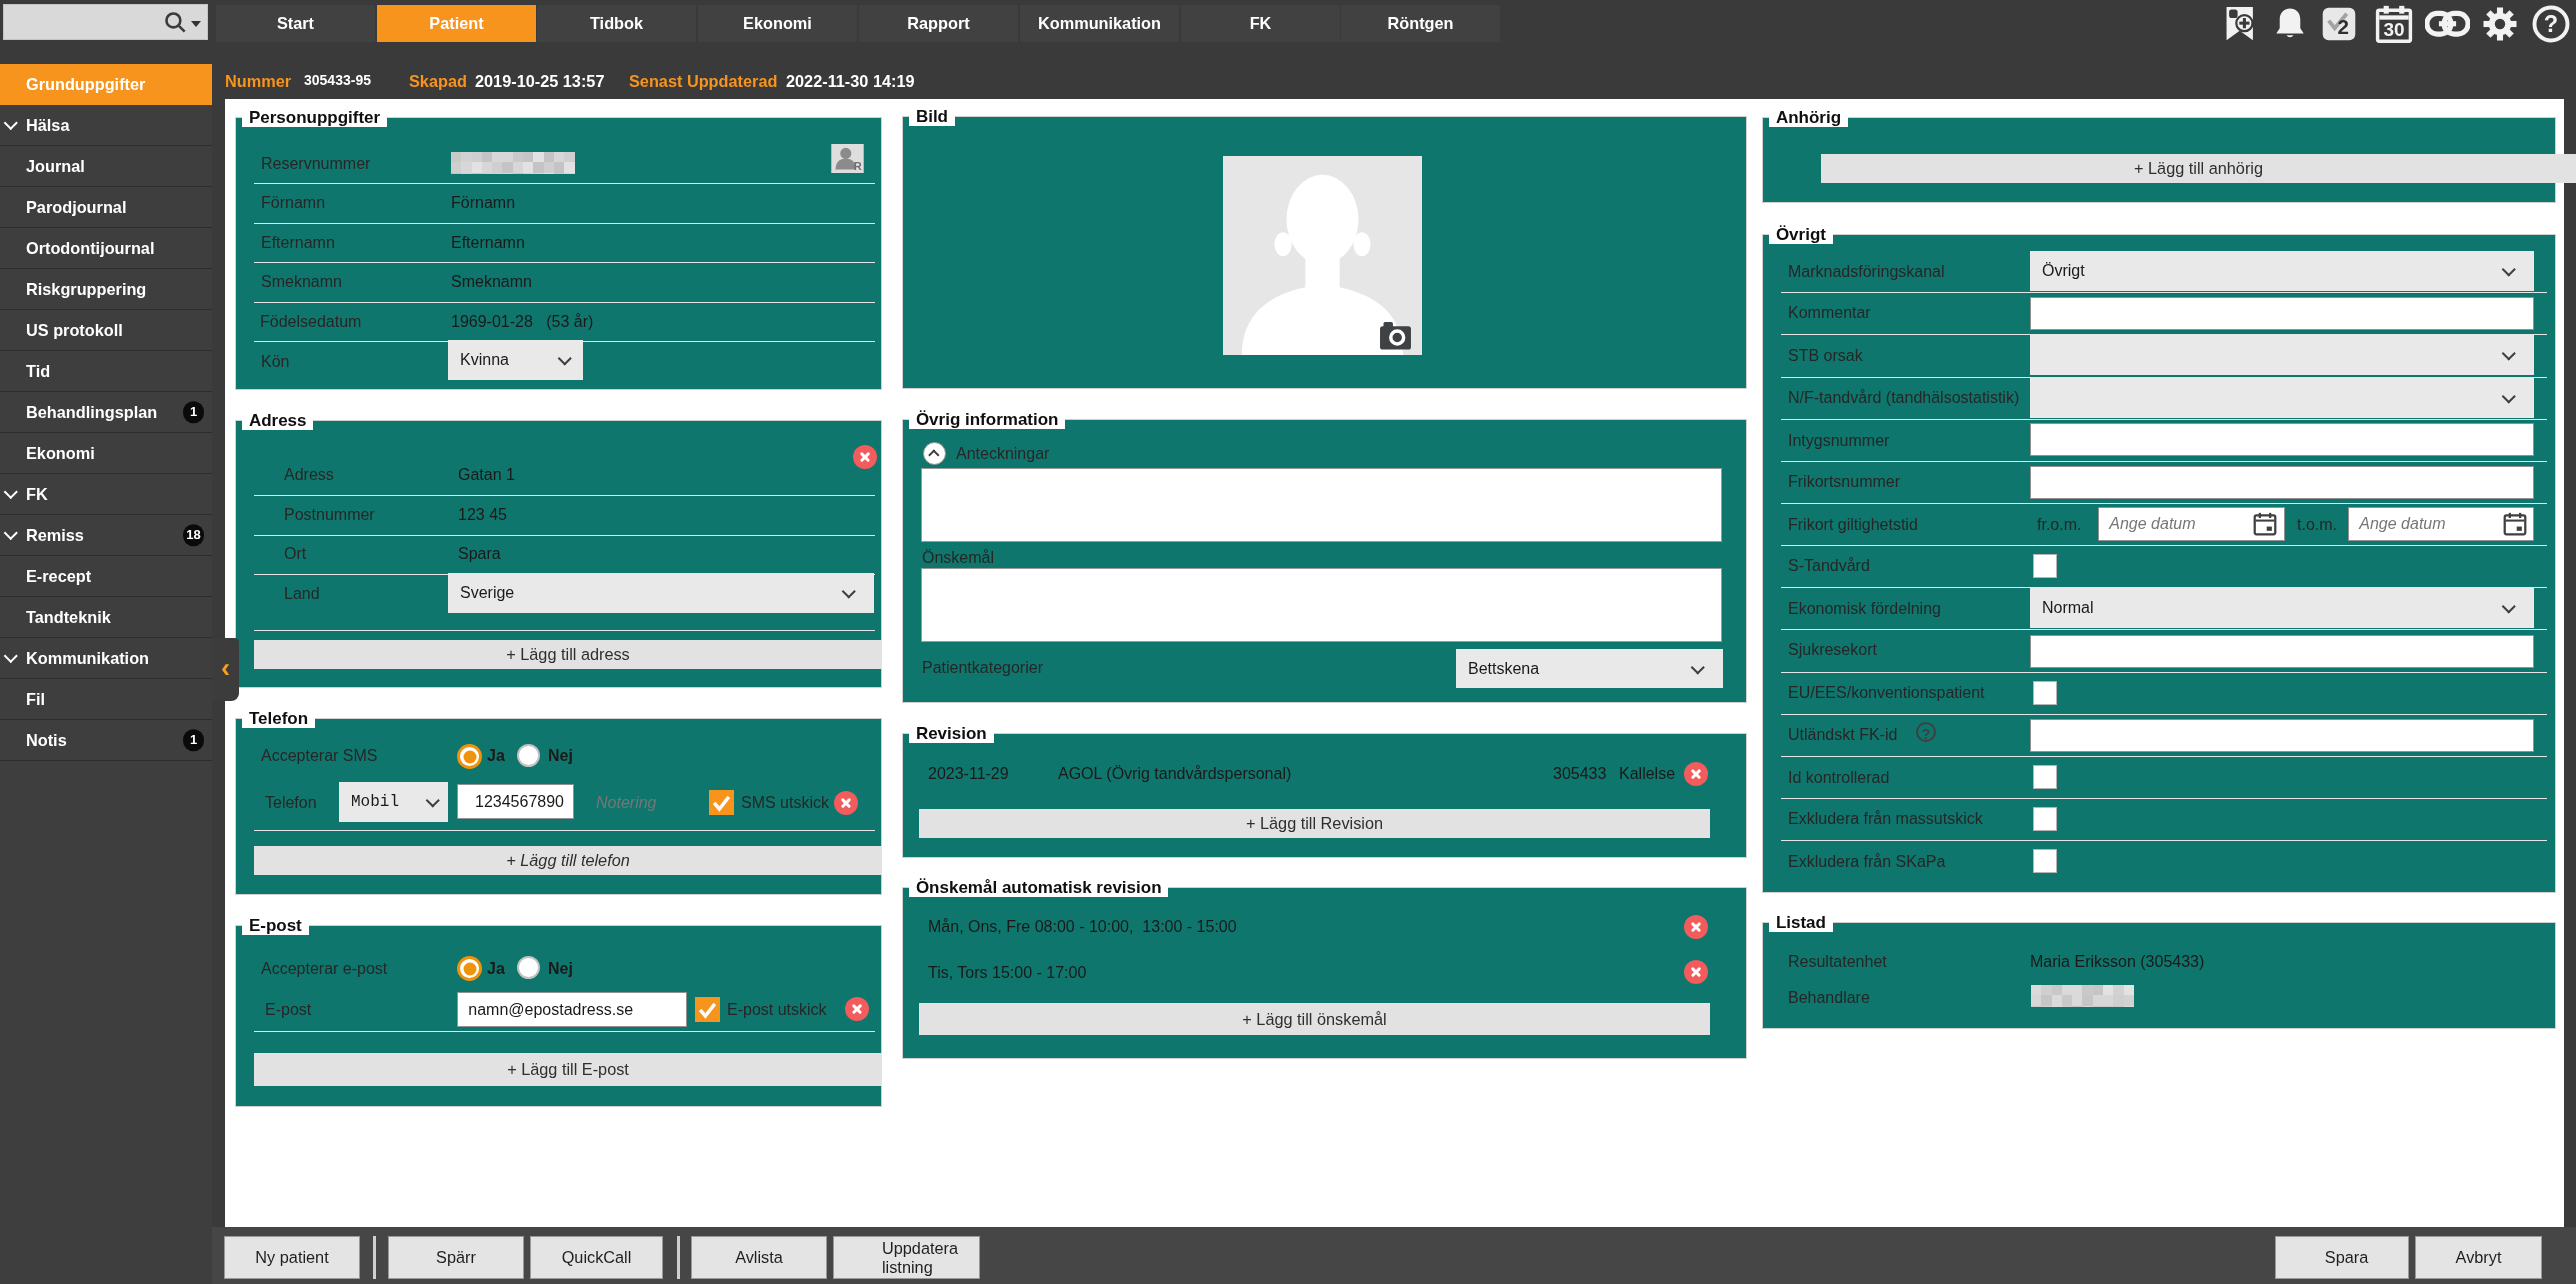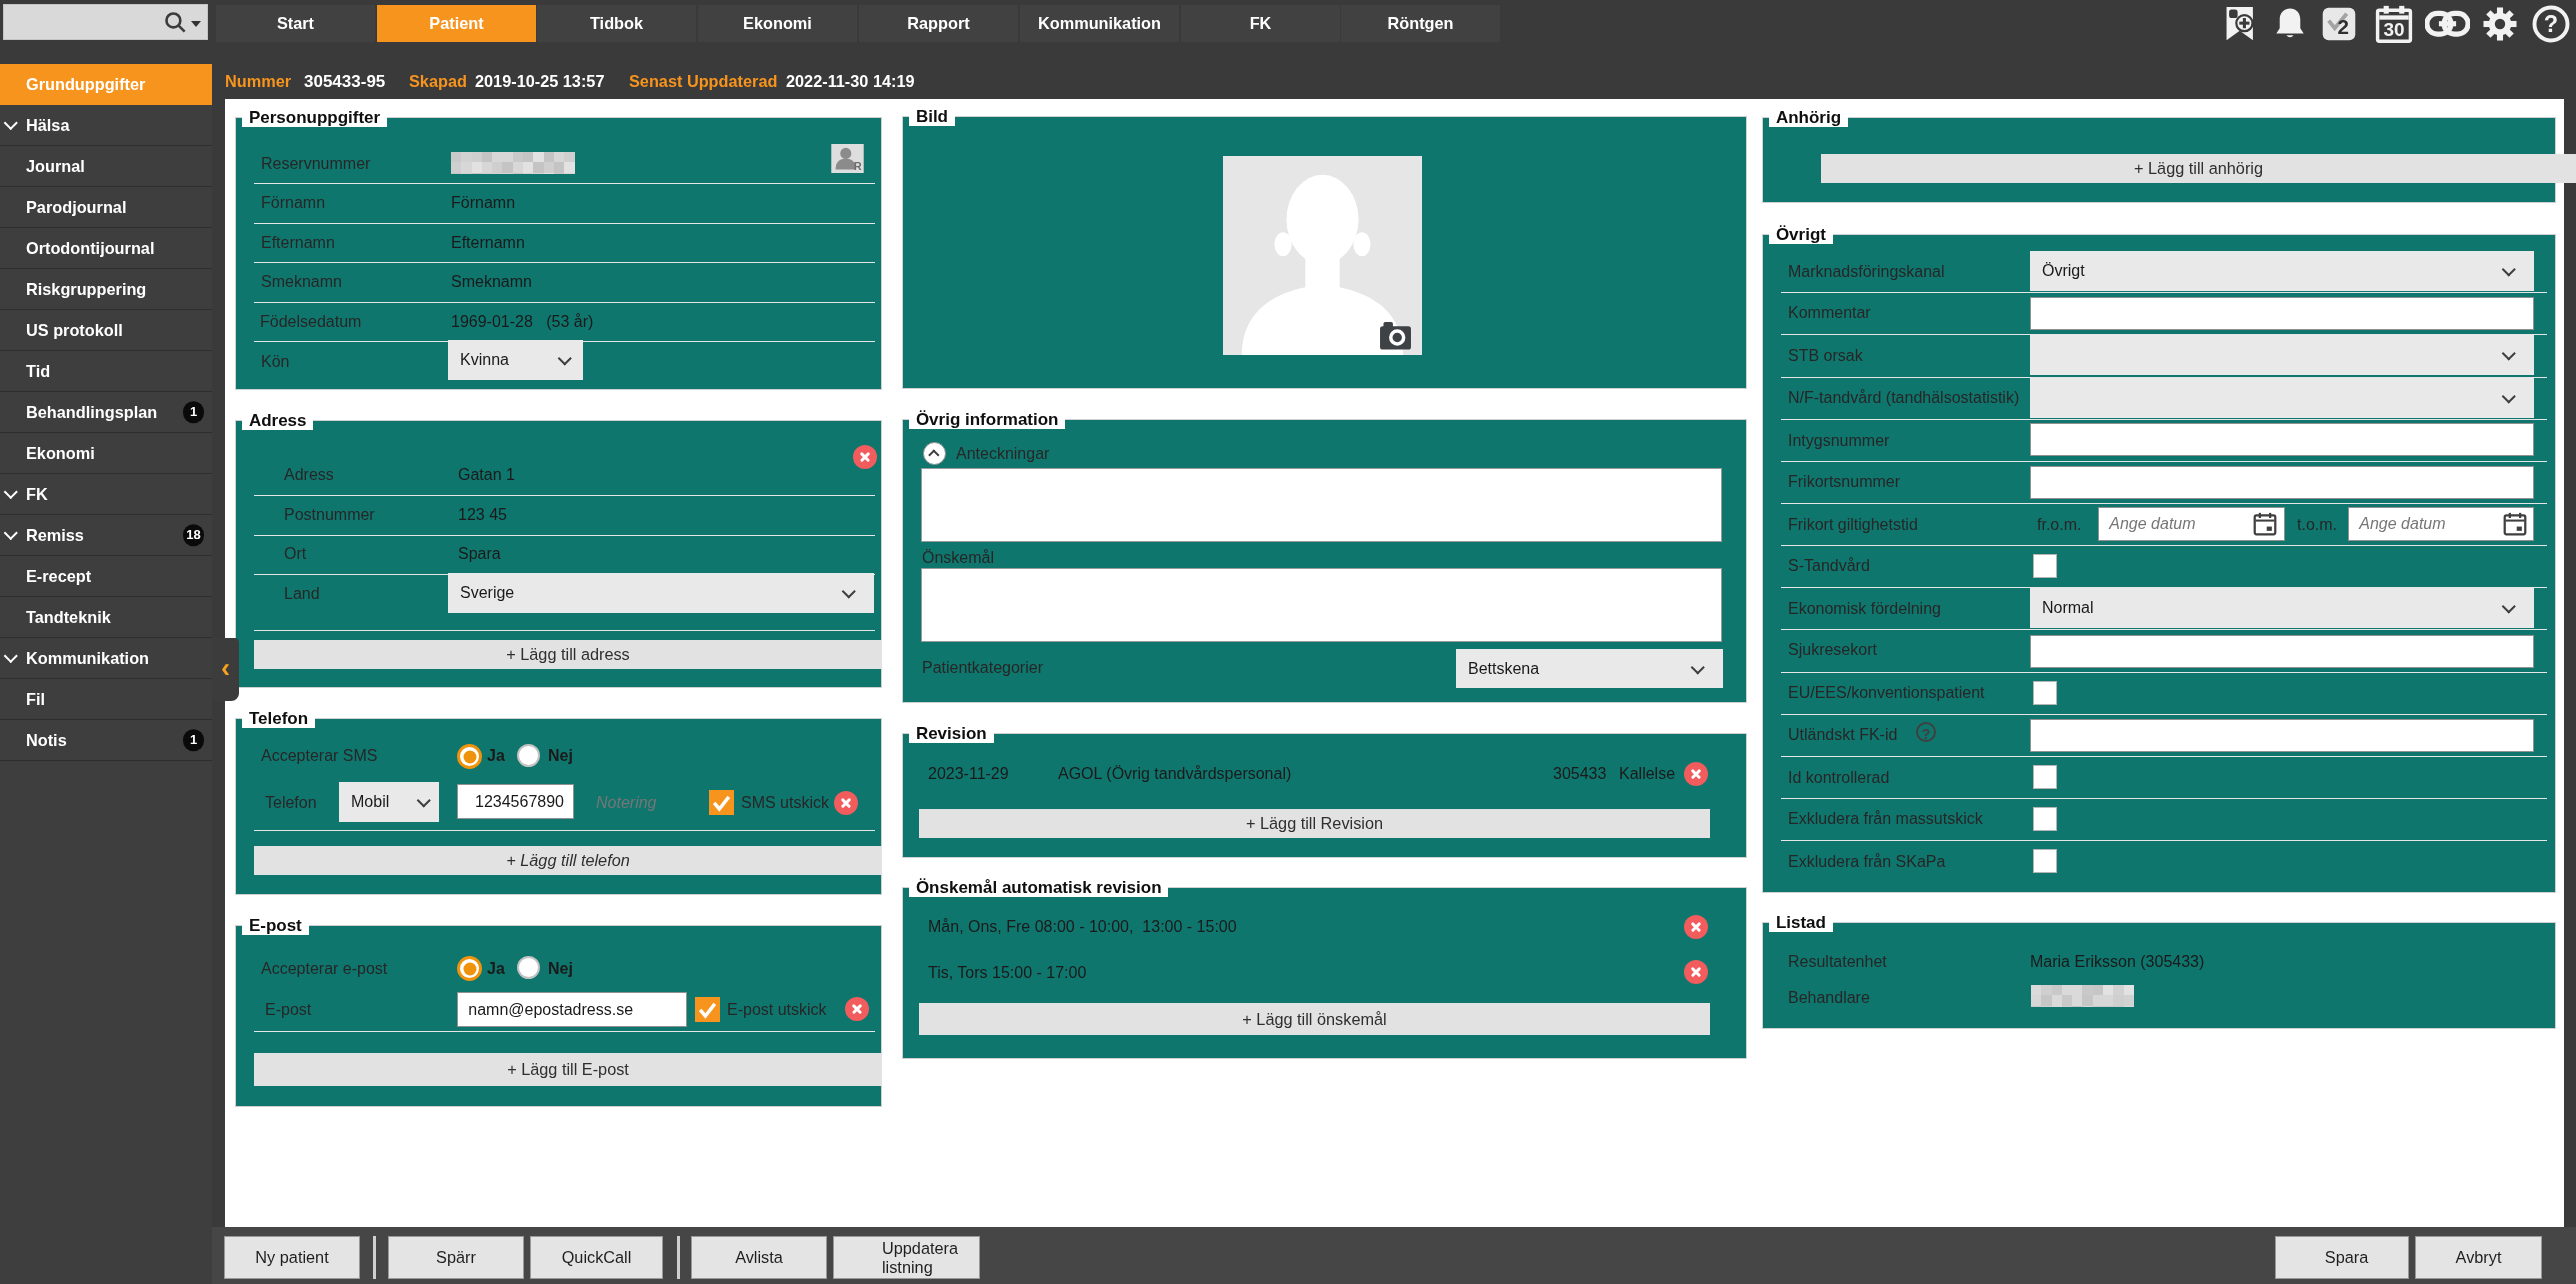--- a/index.html
+++ b/index.html
@@ -100,21 +100,21 @@
 </g>
 </g>
 <circle cx="23" cy="23" r="6" fill="#3a3a3a"></circle>
 </svg>
 <svg class="abs" style="left:2531px;top:4.3px;" width="40" height="40" viewBox="0 0 46 46">
 <circle cx="23" cy="23" r="19" fill="none" stroke="#f2f2f2" stroke-width="4.5"></circle>
 <text x="23" y="32" font-size="27" font-weight="bold" fill="#f2f2f2" font-family="Liberation Sans" text-anchor="middle">?</text>
 </svg>
 
 <div class="abs" style="left:225px;top:72px;font-size:16.3px;font-weight:bold;color:#f7941e;">Nummer</div>
-<div class="abs" style="left:304px;top:72px;font-size:17px;font-weight:bold;color:#fff;">305433-95</div>
+<div class="abs" style="left:304px;top:72px;font-size:14px;font-weight:bold;color:#fff;">305433-95</div>
 <div class="abs" style="left:409px;top:72px;font-size:16.3px;font-weight:bold;color:#f7941e;">Skapad</div>
 <div class="abs" style="left:475px;top:72px;font-size:16.3px;font-weight:bold;color:#fff;">2019-10-25 13:57</div>
 <div class="abs" style="left:629px;top:72px;font-size:16.3px;font-weight:bold;color:#f7941e;">Senast Uppdaterad</div>
 <div class="abs" style="left:786px;top:72px;font-size:16.3px;font-weight:bold;color:#fff;">2022-11-30 14:19</div>
 
 <div class="abs" style="left:0;top:64px;width:212px;height:1221px;background:#3e3e3e;" id="sidebar">
 <div class="snav" style="background:#f7941e;border-bottom:none;">Grunduppgifter</div>
 <div class="snav"><span class="schev"></span>Hälsa</div>
 <div class="snav">Journal</div>
 <div class="snav">Parodjournal</div>
@@ -227,21 +227,21 @@
 
 <div class="fs" style="left:235px;top:718px;width:647px;height:177px;">
   <span class="leg">Telefon</span>
 </div>
 <div class="lab" style="left:261px;top:747px;">Accepterar SMS</div>
 <div class="ron" style="left:457px;top:744px;"></div>
 <div class="val" style="left:487px;top:747px;font-weight:bold;">Ja</div>
 <div class="roff" style="left:517px;top:744px;"></div>
 <div class="val" style="left:548px;top:747px;font-weight:bold;">Nej</div>
 <div class="lab" style="left:265px;top:794px;">Telefon</div>
-<div class="sel" style="left:339px;top:782px;width:100px;height:40px;">
+<div class="sel" style="left:339px;top:782px;width:109px;height:40px;font-family:Liberation Mono, monospace;">
       <span class="st">Mobil</span>
       <span class="chev" style="right:10.3px;"></span>
     </div>
 <div class="inp" style="left:457px;top:784px;width:117px;height:35px;">
       <span class="it" style="left:17px;">1234567890</span>
     </div>
 <div class="lab ph" style="left:596px;top:794px;">Notering</div>
 <div class="cbk" style="left:709px;top:790px;"><svg width="25" height="25" viewBox="0 0 29 29">
         <path d="M6 15 l6 7 l11 -14" fill="none" stroke="#fff" stroke-width="4"></path>
       </svg></div>

